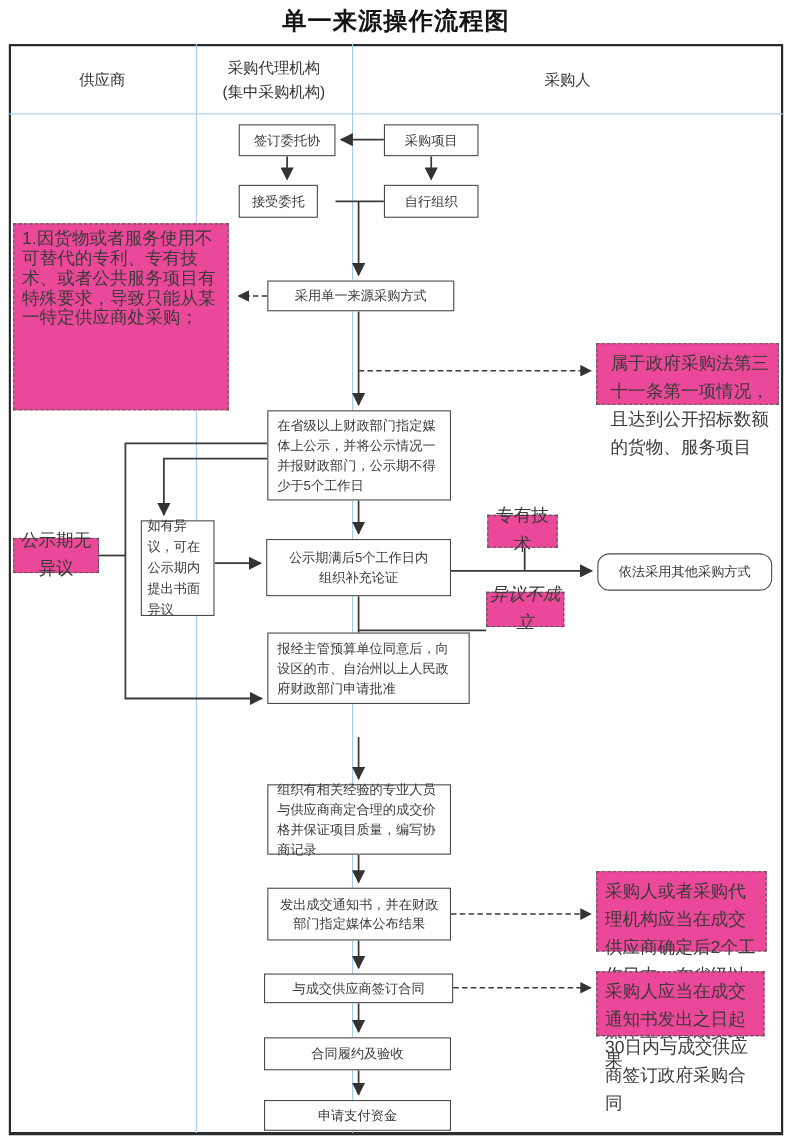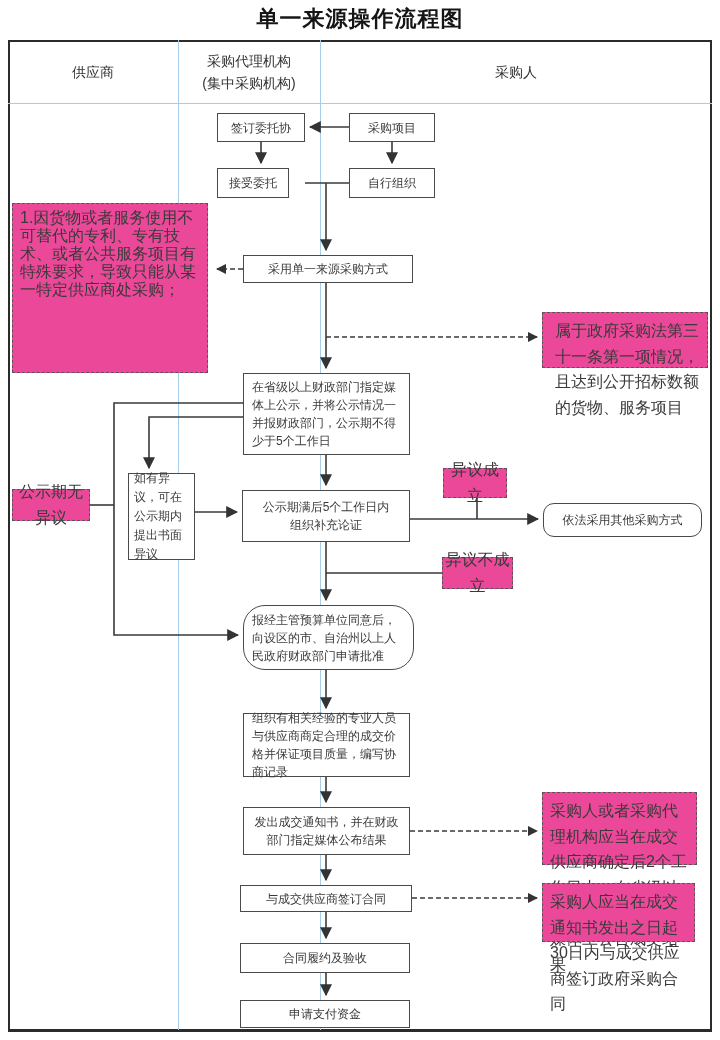--- a/index.html
+++ b/index.html
@@ -110,28 +110,28 @@
 <div class="node" style="left:217px;top:168px;width:72px;height:30px;">接受委托</div>
 <div class="node" style="left:349px;top:168px;width:86px;height:30px;">自行组织</div>
 <div class="node" style="left:243px;top:255px;width:170px;height:28px;">采用单一来源采购方式</div>
 <div class="node left" style="left:243px;top:373px;width:167px;height:82px;line-height:18px;">在省级以上财政部门指定媒体上公示，并将公示情况一并报财政部门，公示期不得少于5个工作日</div>
 <div class="node left" style="left:128px;top:473px;width:67px;height:87px;line-height:19px;padding:4px 2px 4px 5px;">如有异议，可在公示期内提出书面异议</div>
 <div class="node" style="left:242px;top:490px;width:168px;height:52px;flex-direction:column;">
   <span>公示期满后5个工作日内</span>
   <span>组织补充论证</span>
 </div>
 <div class="node" style="left:543px;top:503px;width:159px;height:34px;border-radius:11px;">依法采用其他采购方式</div>
-<div class="node left" style="left:243px;top:605px;width:171px;height:65px;line-height:18px;border-radius:22px;">报经主管预算单位同意后，向设区的市、自治州以上人民政府财政部门申请批准</div>
+<div class="node left" style="left:243px;top:575px;width:184px;height:65px;line-height:18px;">报经主管预算单位同意后，向设区的市、自治州以上人民政府财政部门申请批准</div>
 <div class="node left" style="left:243px;top:713px;width:167px;height:64px;line-height:18px;">组织有相关经验的专业人员与供应商商定合理的成交价格并保证项目质量，编写协商记录</div>
 <div class="node" style="left:243px;top:807px;width:167px;height:48px;">发出成交通知书，并在财政部门指定媒体公布结果</div>
 <div class="node" style="left:240px;top:885px;width:172px;height:27px;">与成交供应商签订合同</div>
 <div class="node" style="left:240px;top:943px;width:170px;height:30px;">合同履约及验收</div>
 <div class="node" style="left:240px;top:1000px;width:170px;height:28px;">申请支付资金</div>
 
 <div class="dashed" style="left:12px;top:203px;width:196px;height:170px;line-height:18px;">
   <p>1.因货物或者服务使用不可替代的专利、专有技术、或者公共服务项目有特殊要求，导致只能从某一特定供应商处采购；</p>
 </div>
 <div class="dashed" style="left:542px;top:312px;width:166px;height:56px;padding-left:12px;">属于政府采购法第三十一条第一项情况，且达到公开招标数额的货物、服务项目</div>
 <div class="dashed center" style="left:12px;top:489px;width:78px;height:32px;">公示期无异议</div>
-<div class="dashed center" style="left:443px;top:468px;width:64px;height:30px;">异议成立</div>
-<div class="dashed center" style="left:442px;top:557px;width:71px;height:32px;">异议不成立</div>
+<div class="dashed center" style="left:443px;top:468px;width:64px;height:30px;">专有技术</div>
+<div class="dashed center" style="left:442px;top:538px;width:71px;height:32px;font-style:italic;">异议不成立</div>
 <div class="dashed" style="left:542px;top:792px;width:155px;height:73px;">采购人或者采购代理机构应当在成交供应商确定后2个工作日内，在省级以上财政部门指定的媒体上公告成交结果</div>
 <div class="dashed" style="left:542px;top:883px;width:153px;height:59px;">采购人应当在成交通知书发出之日起30日内与成交供应商签订政府采购合同</div>
 
 </body></html>

